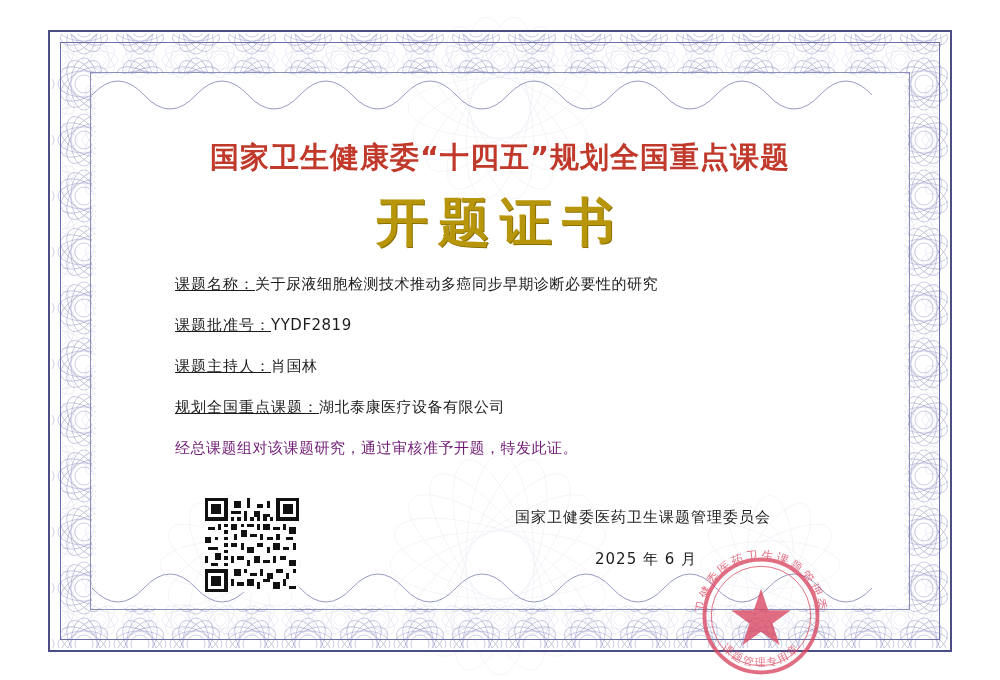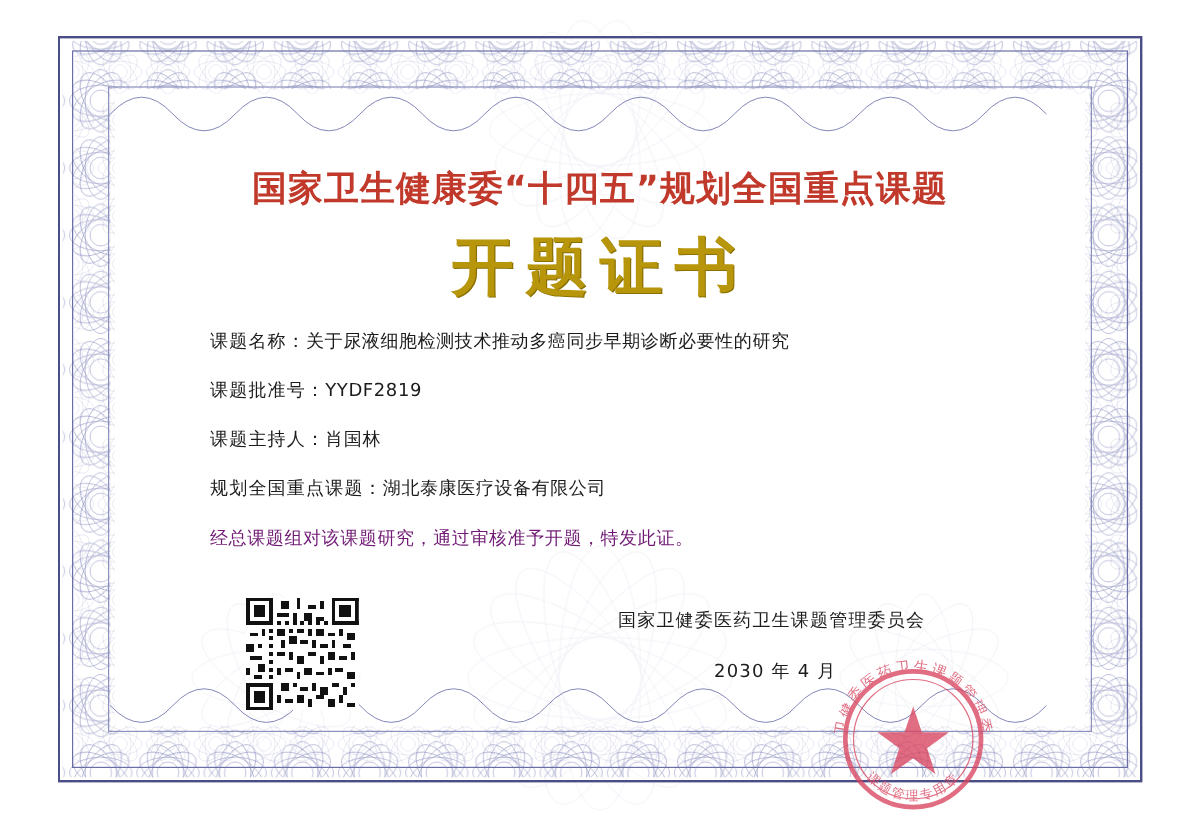--- a/index.html
+++ b/index.html
@@ -104,20 +104,21 @@
   }
   .field-row {
     font-family: "DejaVu Sans", "Liberation Sans", sans-serif;
     font-size: 15px;
     color: #1c1c1c;
     margin-bottom: 22px;
     white-space: nowrap;
   }
   .field-label {
     letter-spacing: 1px;
+    text-decoration: underline;
   }
   .field-value {
     letter-spacing: 0.5px;
   }
   .statement {
     font-family: "DejaVu Sans", "Liberation Sans", sans-serif;
     font-size: 15px;
     color: #701a75;
     letter-spacing: 0.5px;
     margin-top: 6px;
@@ -382,21 +383,21 @@
             <rect x="16" y="26" width="1" height="2"></rect>
           <rect x="18" y="25" width="2" height="1"></rect>
             <rect x="21" y="26" width="2" height="2"></rect>
           <rect x="24" y="25" width="1" height="2"></rect>
             <rect x="26" y="27" width="2" height="1"></rect>
         </g>
       </svg>
     </div>
 
     <div class="issuer">国家卫健委医药卫生课题管理委员会</div>
-    <div class="issue-date">2030 年 4 月</div>
+    <div class="issue-date">2025 年 6 月</div>
 
     <svg class="seal" viewBox="0 0 160 160">
       <defs>
         <path id="sealTopArc" d="M 22,80 A 58,58 0 0 1 138,80"></path>
         <path id="sealBottomArc" d="M 34,104 A 52,52 0 0 0 126,104"></path>
       </defs>
       <g opacity="0.78">
         <circle cx="80" cy="80" r="58" fill="none" stroke="#d9455f" stroke-width="4"></circle>
         <circle cx="80" cy="80" r="51" fill="none" stroke="#d9455f" stroke-width="1"></circle>
         <polygon fill="#d9455f" points="80,52 87.4,74.1 110.6,74.1 91.9,87.8 99.1,110 80,96.2 60.9,110 68.1,87.8 49.4,74.1 72.6,74.1"></polygon>

